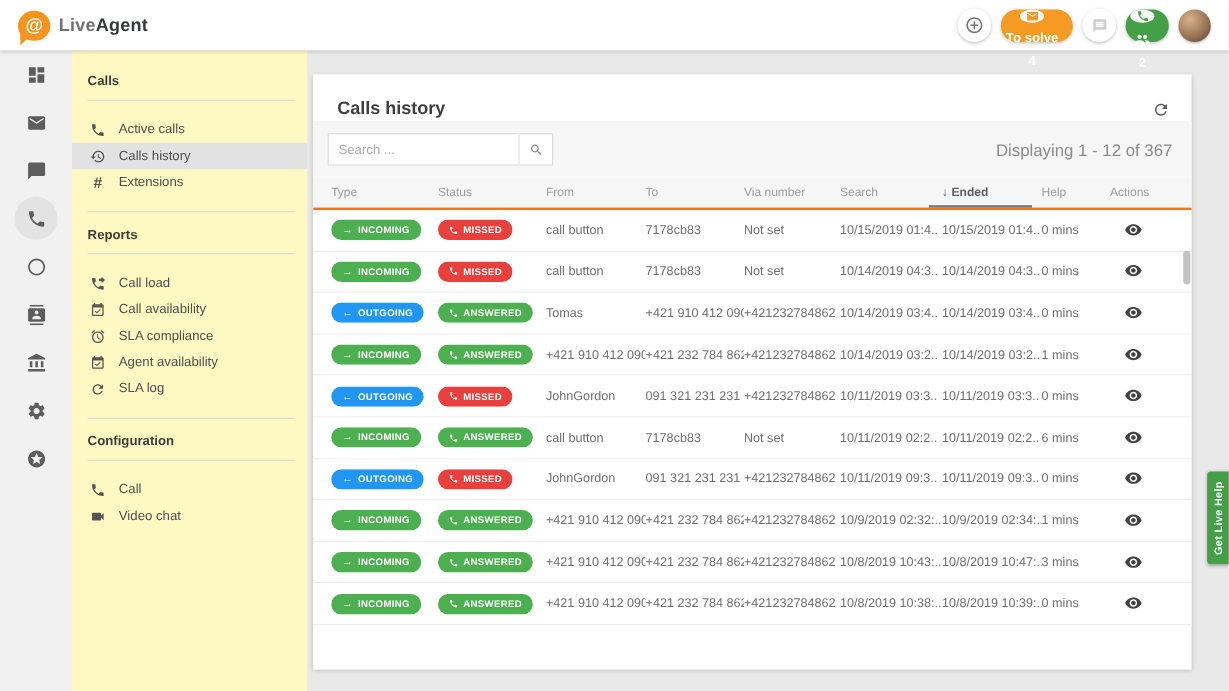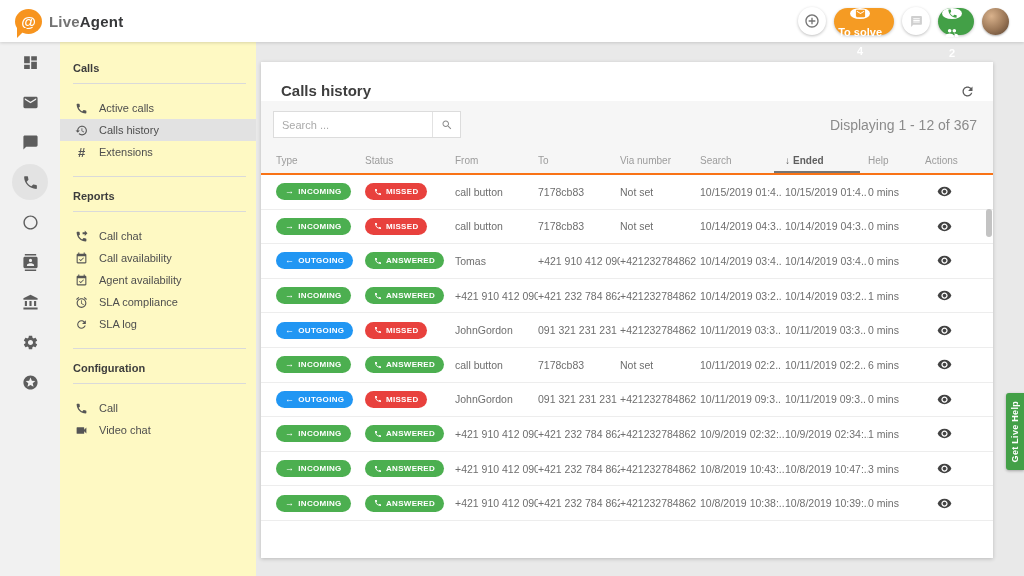--- a/index.html
+++ b/index.html
@@ -236,39 +236,39 @@
       <span class="hash-glyph">#</span>
       <span>Extensions</span>
     </div>
     <div class="nav-divider after"></div>
     <div class="nav-section-title">Reports</div>
     <div class="nav-divider"></div>
     <div class="nav-item">
       <svg viewBox="0 0 24 24">
         <path d="M18 11l5-5-5-5v3h-4v4h4v3zM6.62 10.79c1.44 2.83 3.76 5.14 6.59 6.59l2.2-2.2c.27-.27.67-.36 1.02-.24 1.12.37 2.33.57 3.57.57.55 0 1 .45 1 1V20c0 .55-.45 1-1 1-9.39 0-17-7.61-17-17 0-.55.45-1 1-1h3.5c.55 0 1 .45 1 1 0 1.25.2 2.45.57 3.57.11.35.03.74-.25 1.02l-2.2 2.2z"></path>
       </svg>
-      <span>Call chat</span>
+      <span>Call load</span>
     </div>
     <div class="nav-item">
       <svg viewBox="0 0 24 24">
         <path d="M16.53 11.06L15.47 10l-4.88 4.88-2.12-2.12-1.06 1.06L10.59 17l5.94-5.94zM19 3h-1V1h-2v2H8V1H6v2H5c-1.11 0-1.99.9-1.99 2L3 19c0 1.1.89 2 2 2h14c1.1 0 2-.9 2-2V5c0-1.1-.9-2-2-2zm0 16H5V8h14v11z"></path>
       </svg>
       <span>Call availability</span>
     </div>
     <div class="nav-item">
       <svg viewBox="0 0 24 24">
+        <path d="M22 5.72l-4.6-3.86-1.29 1.53 4.6 3.86L22 5.72zM7.88 3.39L6.6 1.86 2 5.71l1.29 1.53 4.59-3.85zM12.5 8H11v6l4.75 2.85.75-1.23-4-2.37V8zM12 4c-4.97 0-9 4.03-9 9s4.02 9 9 9c4.97 0 9-4.03 9-9s-4.03-9-9-9zm0 16c-3.87 0-7-3.13-7-7s3.13-7 7-7 7 3.13 7 7-3.13 7-7 7z"></path>
+      </svg>
+      <span>SLA compliance</span>
+    </div>
+    <div class="nav-item">
+      <svg viewBox="0 0 24 24">
         <path d="M16.53 11.06L15.47 10l-4.88 4.88-2.12-2.12-1.06 1.06L10.59 17l5.94-5.94zM19 3h-1V1h-2v2H8V1H6v2H5c-1.11 0-1.99.9-1.99 2L3 19c0 1.1.89 2 2 2h14c1.1 0 2-.9 2-2V5c0-1.1-.9-2-2-2zm0 16H5V8h14v11z"></path>
       </svg>
       <span>Agent availability</span>
-    </div>
-    <div class="nav-item">
-      <svg viewBox="0 0 24 24">
-        <path d="M22 5.72l-4.6-3.86-1.29 1.53 4.6 3.86L22 5.72zM7.88 3.39L6.6 1.86 2 5.71l1.29 1.53 4.59-3.85zM12.5 8H11v6l4.75 2.85.75-1.23-4-2.37V8zM12 4c-4.97 0-9 4.03-9 9s4.02 9 9 9c4.97 0 9-4.03 9-9s-4.03-9-9-9zm0 16c-3.87 0-7-3.13-7-7s3.13-7 7-7 7 3.13 7 7-3.13 7-7 7z"></path>
-      </svg>
-      <span>SLA compliance</span>
     </div>
     <div class="nav-item">
       <svg viewBox="0 0 24 24">
         <path d="M17.65 6.35C16.2 4.9 14.21 4 12 4c-4.42 0-7.99 3.58-7.99 8s3.57 8 7.99 8c3.73 0 6.84-2.55 7.73-6h-2.08c-.82 2.33-3.04 4-5.65 4-3.31 0-6-2.69-6-6s2.69-6 6-6c1.66 0 3.14.69 4.22 1.78L13 11h7V4l-2.35 2.35z"></path>
       </svg>
       <span>SLA log</span>
     </div>
     <div class="nav-divider after"></div>
     <div class="nav-section-title">Configuration</div>
     <div class="nav-divider"></div>

